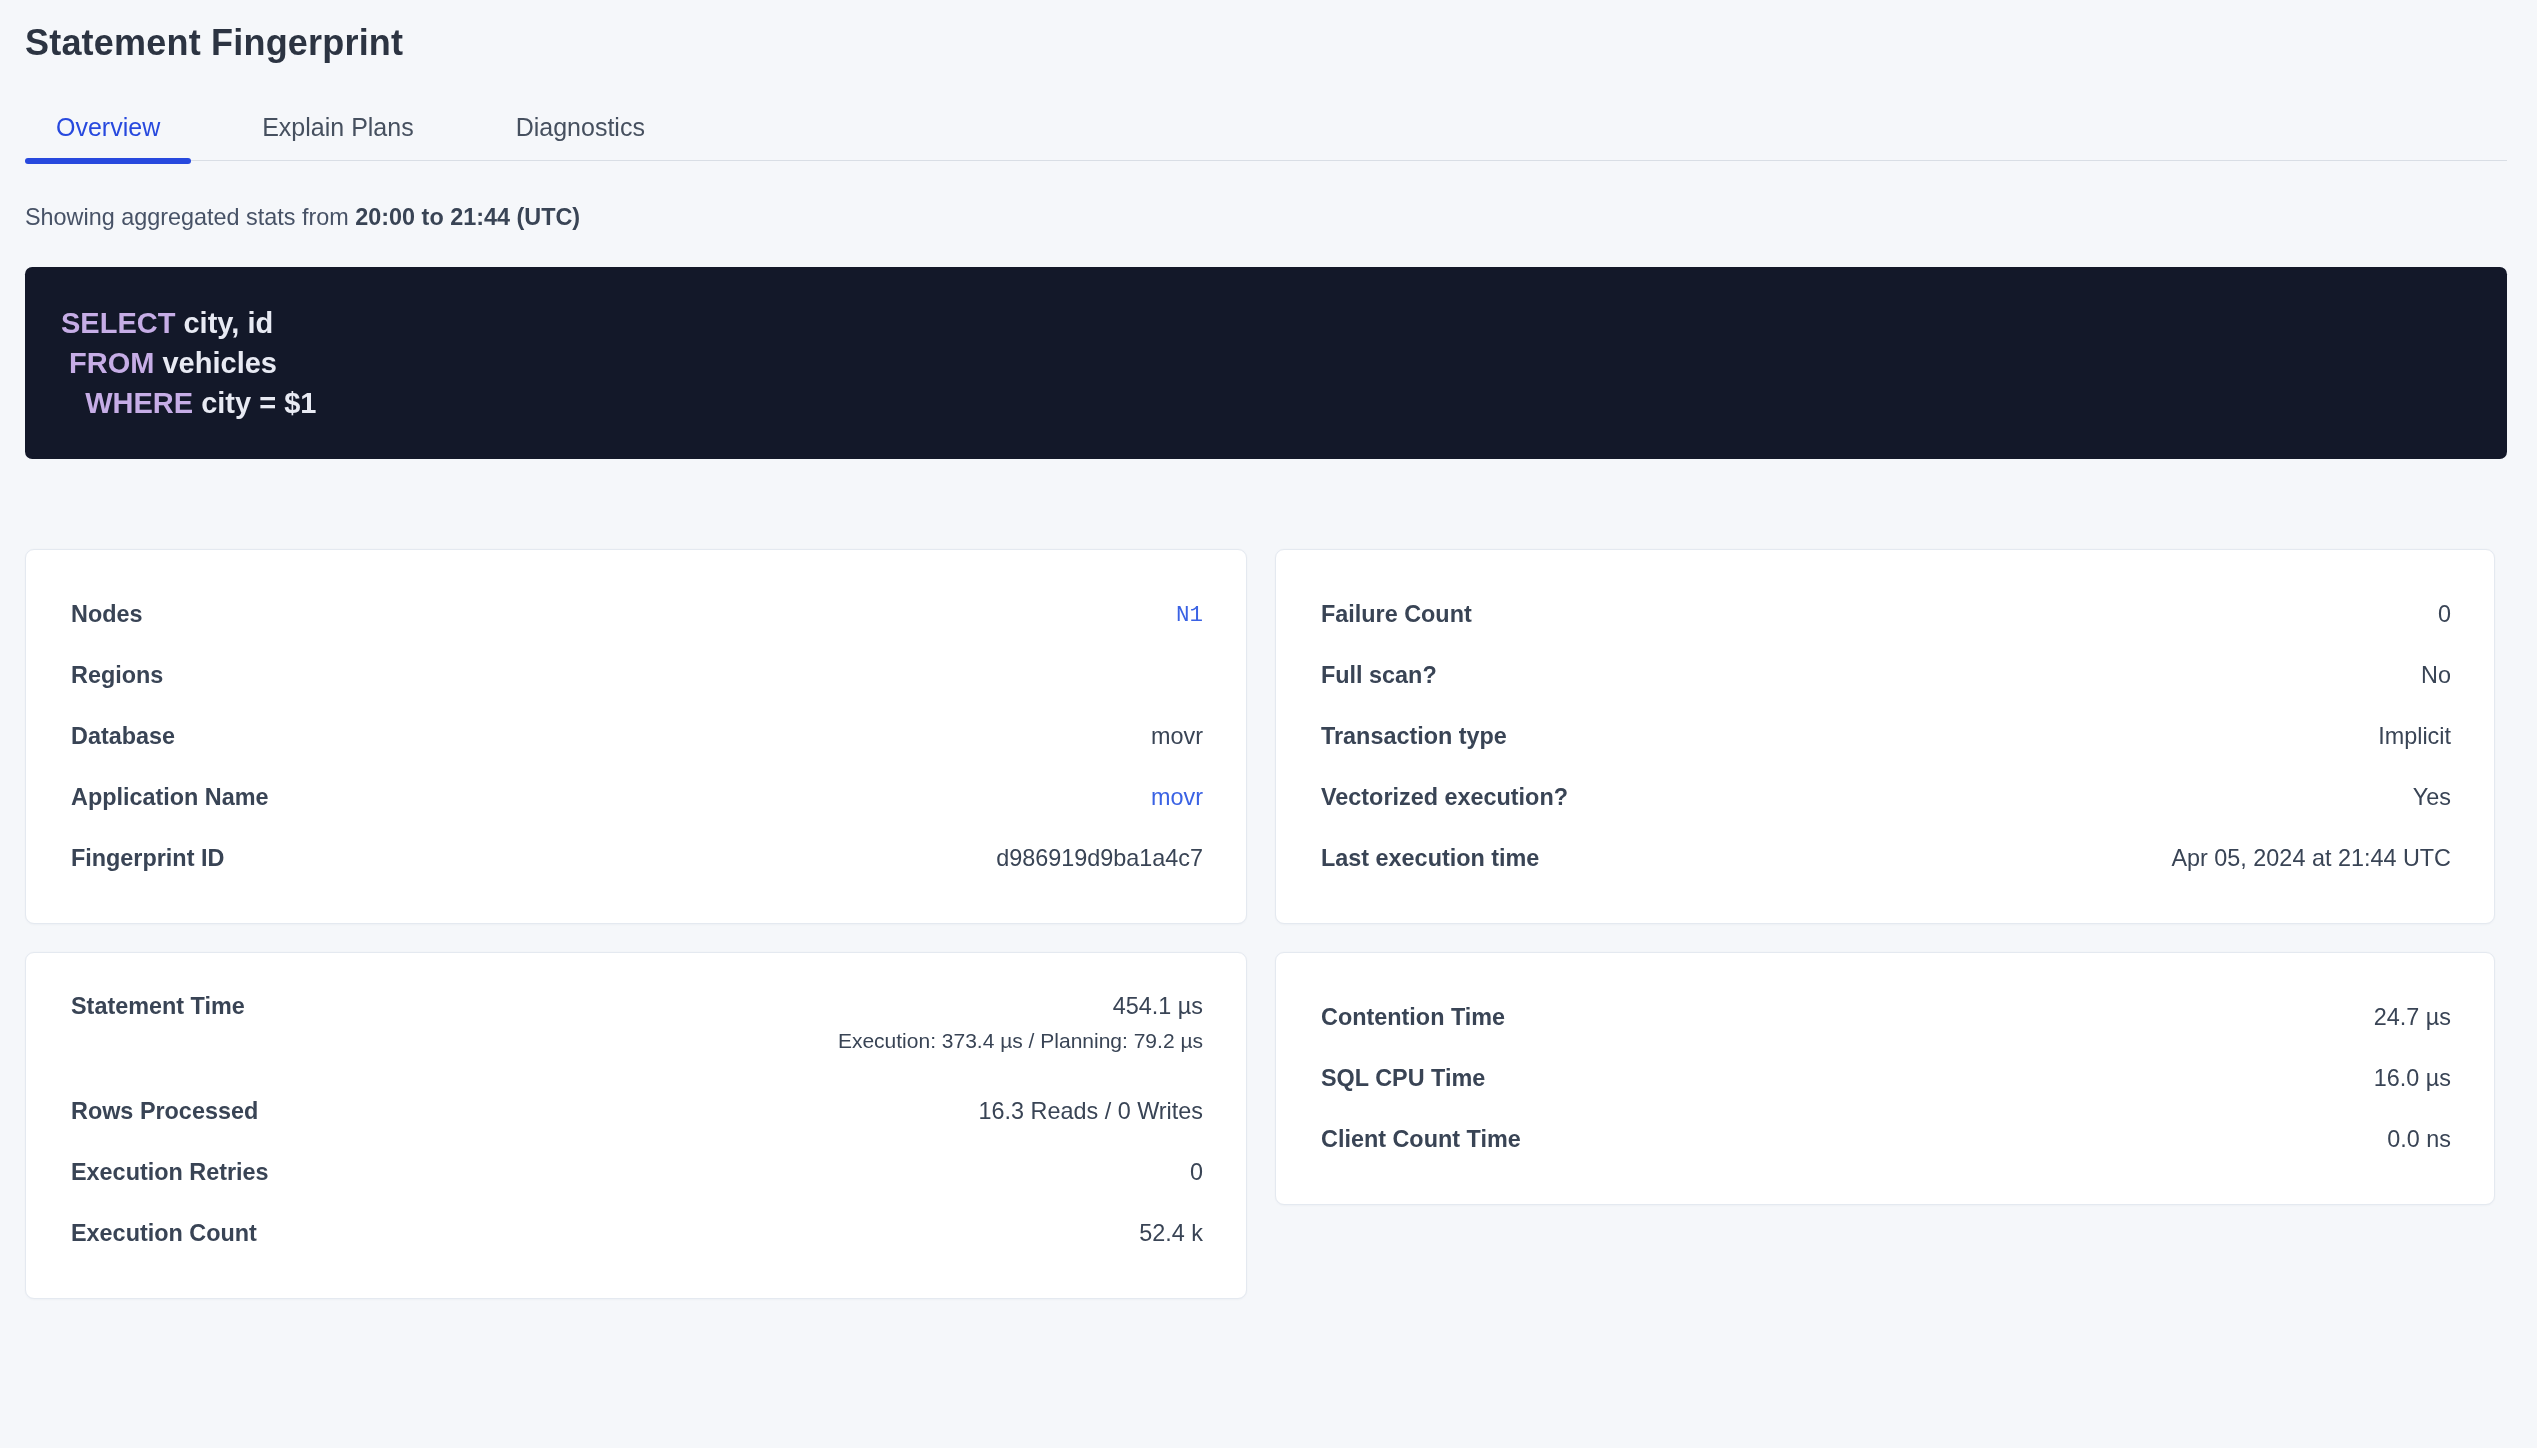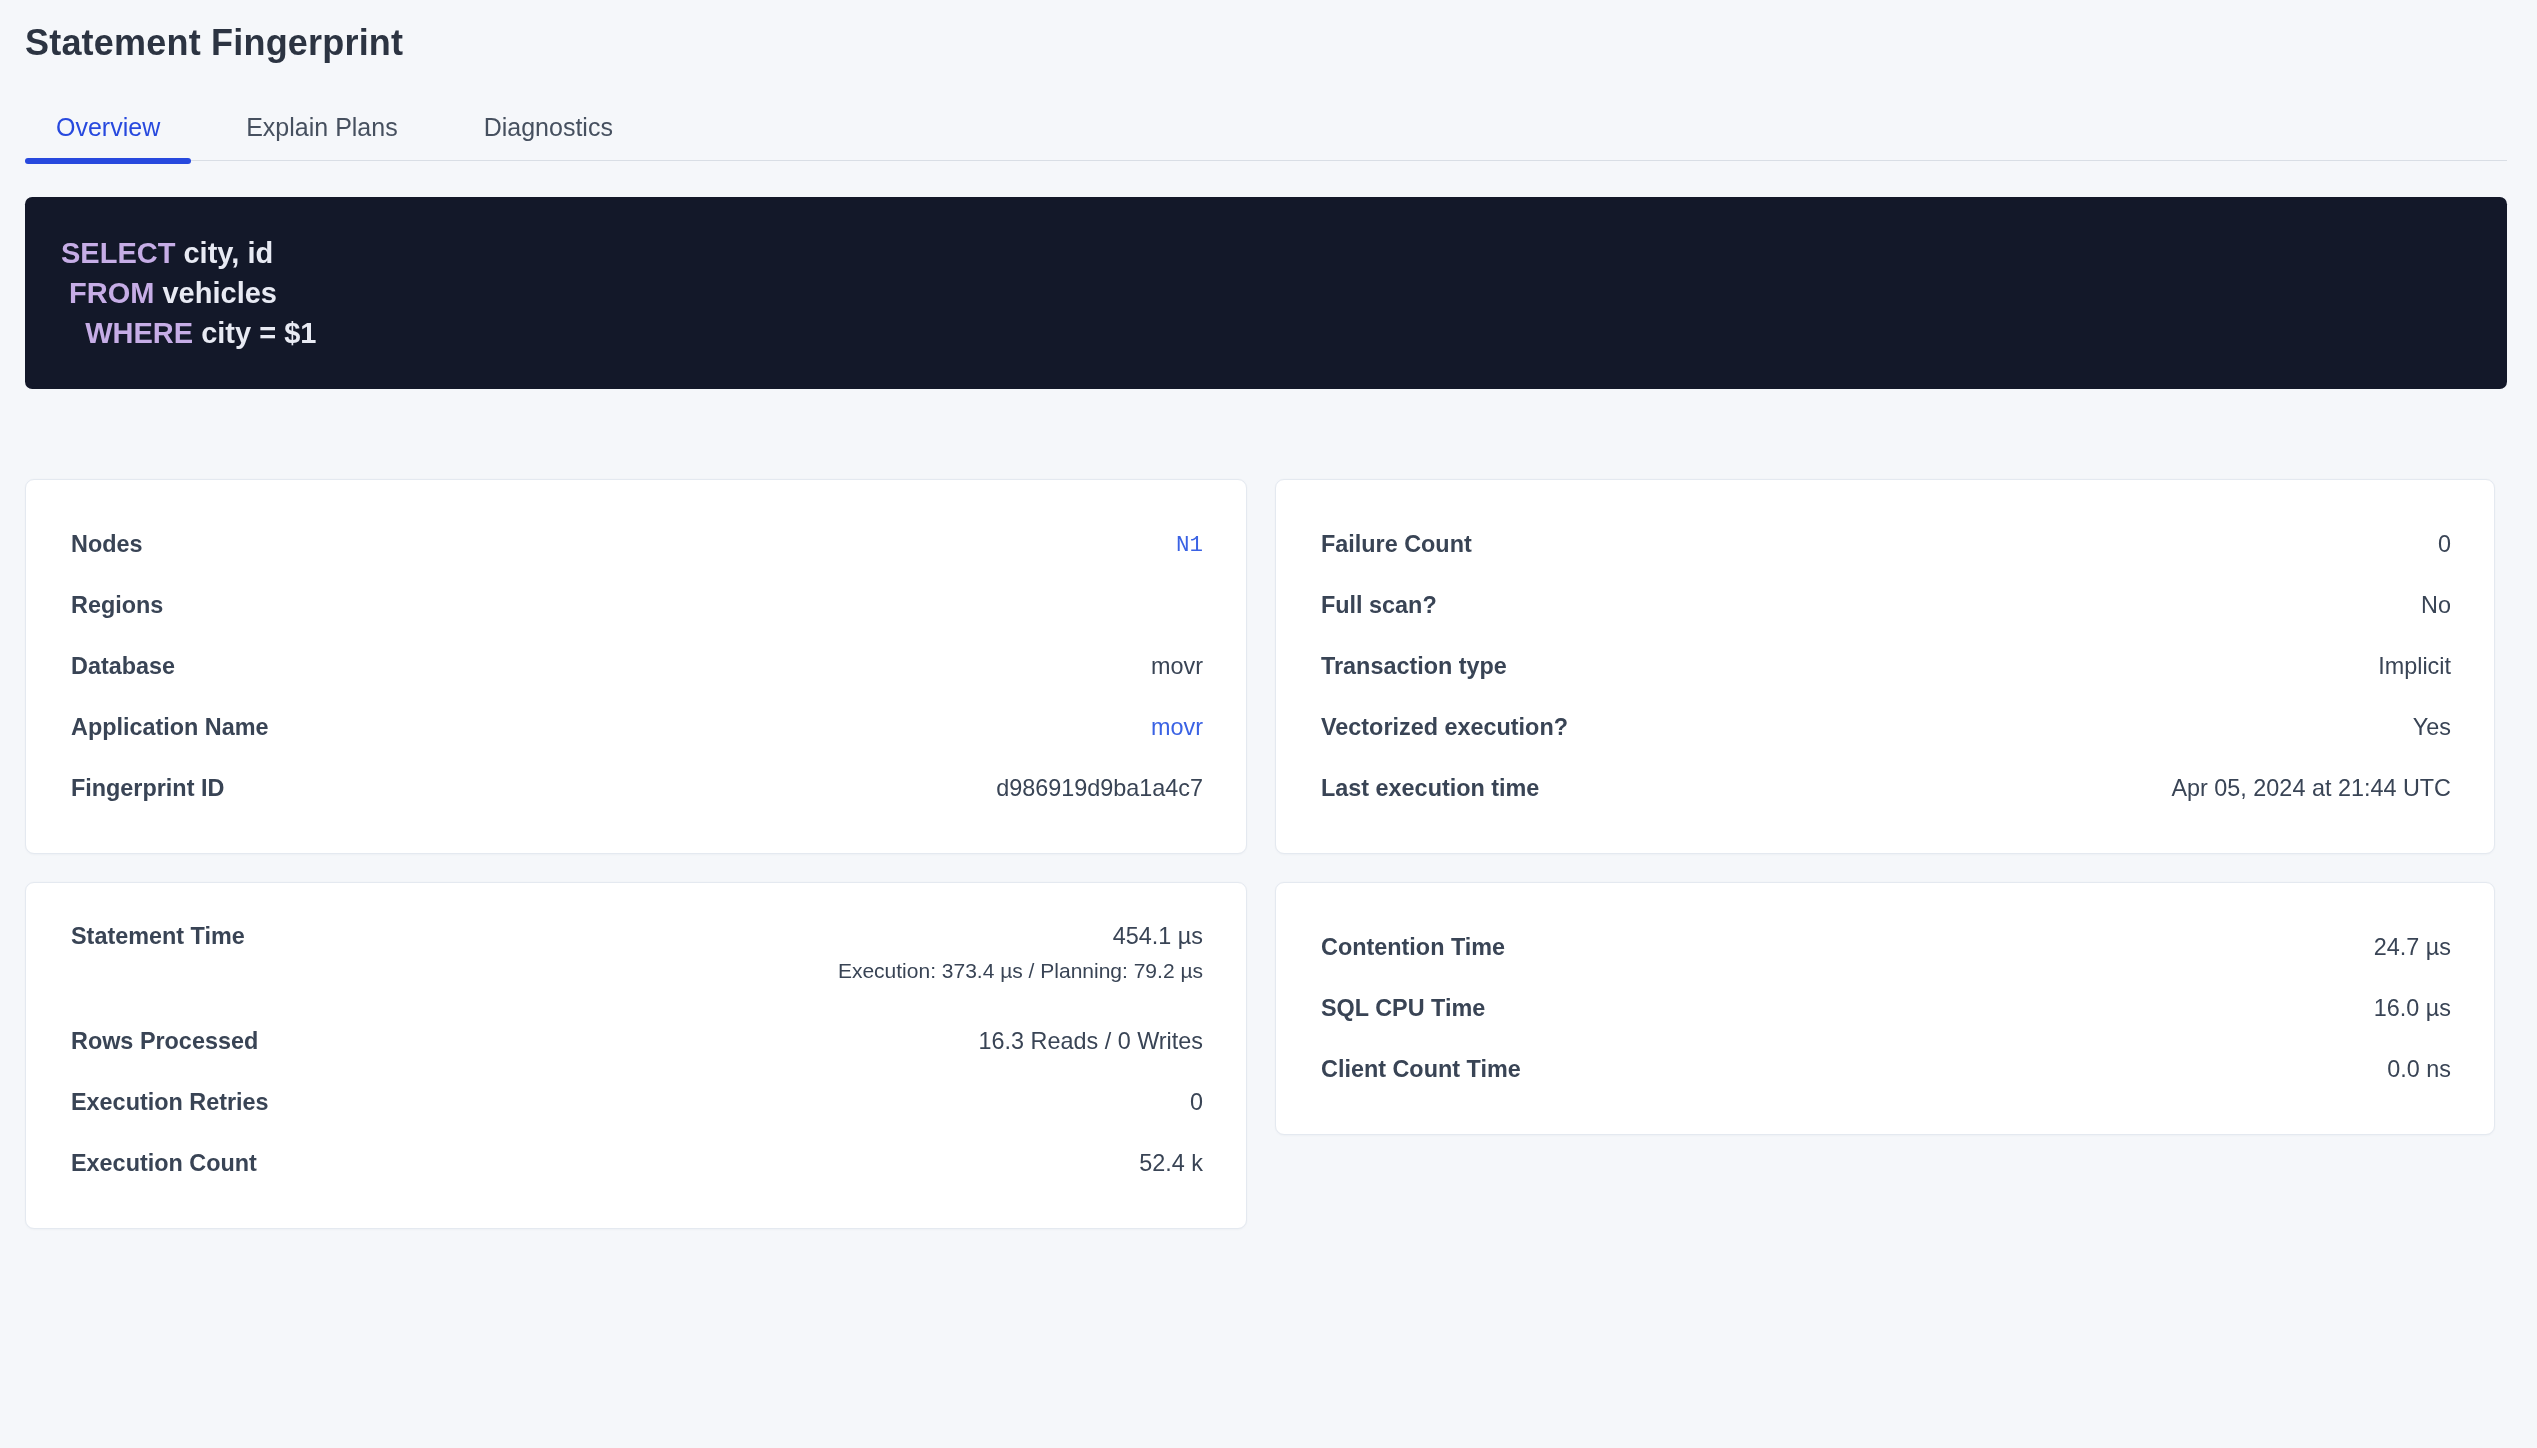--- a/index.html
+++ b/index.html
@@ -14,21 +14,21 @@
 
   
   .page-title {
     font-size:36px; line-height:40px; font-weight:700; color:#2C3442;
     letter-spacing:0.2px;
   }
 
   
   .tabs {
     margin-top:50px;
-    display:flex; gap:24px;
+    display:flex; gap:40px;
     border-bottom:1.8px solid #D9DEE5;
     width:2482px;
   }
   .tab {
     font-size:25px; line-height:29px; color:#46505F;
     padding:0 31px 18px 31px;
     position:relative; cursor:pointer; background:none; border:none;
     font-family:"Liberation Sans", sans-serif;
   }
   .tab.active { color:#2749DE; }
@@ -116,20 +116,21 @@
 
   <h1 class="page-title">Statement Fingerprint</h1>
 
   <nav class="tabs">
     <button class="tab active">Overview</button>
     <button class="tab">Explain Plans</button>
     <button class="tab">Diagnostics</button>
   </nav>
 
 
+  <p class="stats-line"><span>Showing aggregated stats from </span><b>20:00 to 21:44 (UTC)</b></p>
 
   <div class="sql-box">
     <pre><span class="line"><span class="kw">SELECT</span><span> city, id</span>
 </span><span class="line"><span class="kw"> FROM</span><span> vehicles</span>
 </span><span class="line"><span class="kw">   WHERE</span><span> city = $1</span></span></pre>
   </div>
 
   <div class="cards">
 
     <div class="card">

